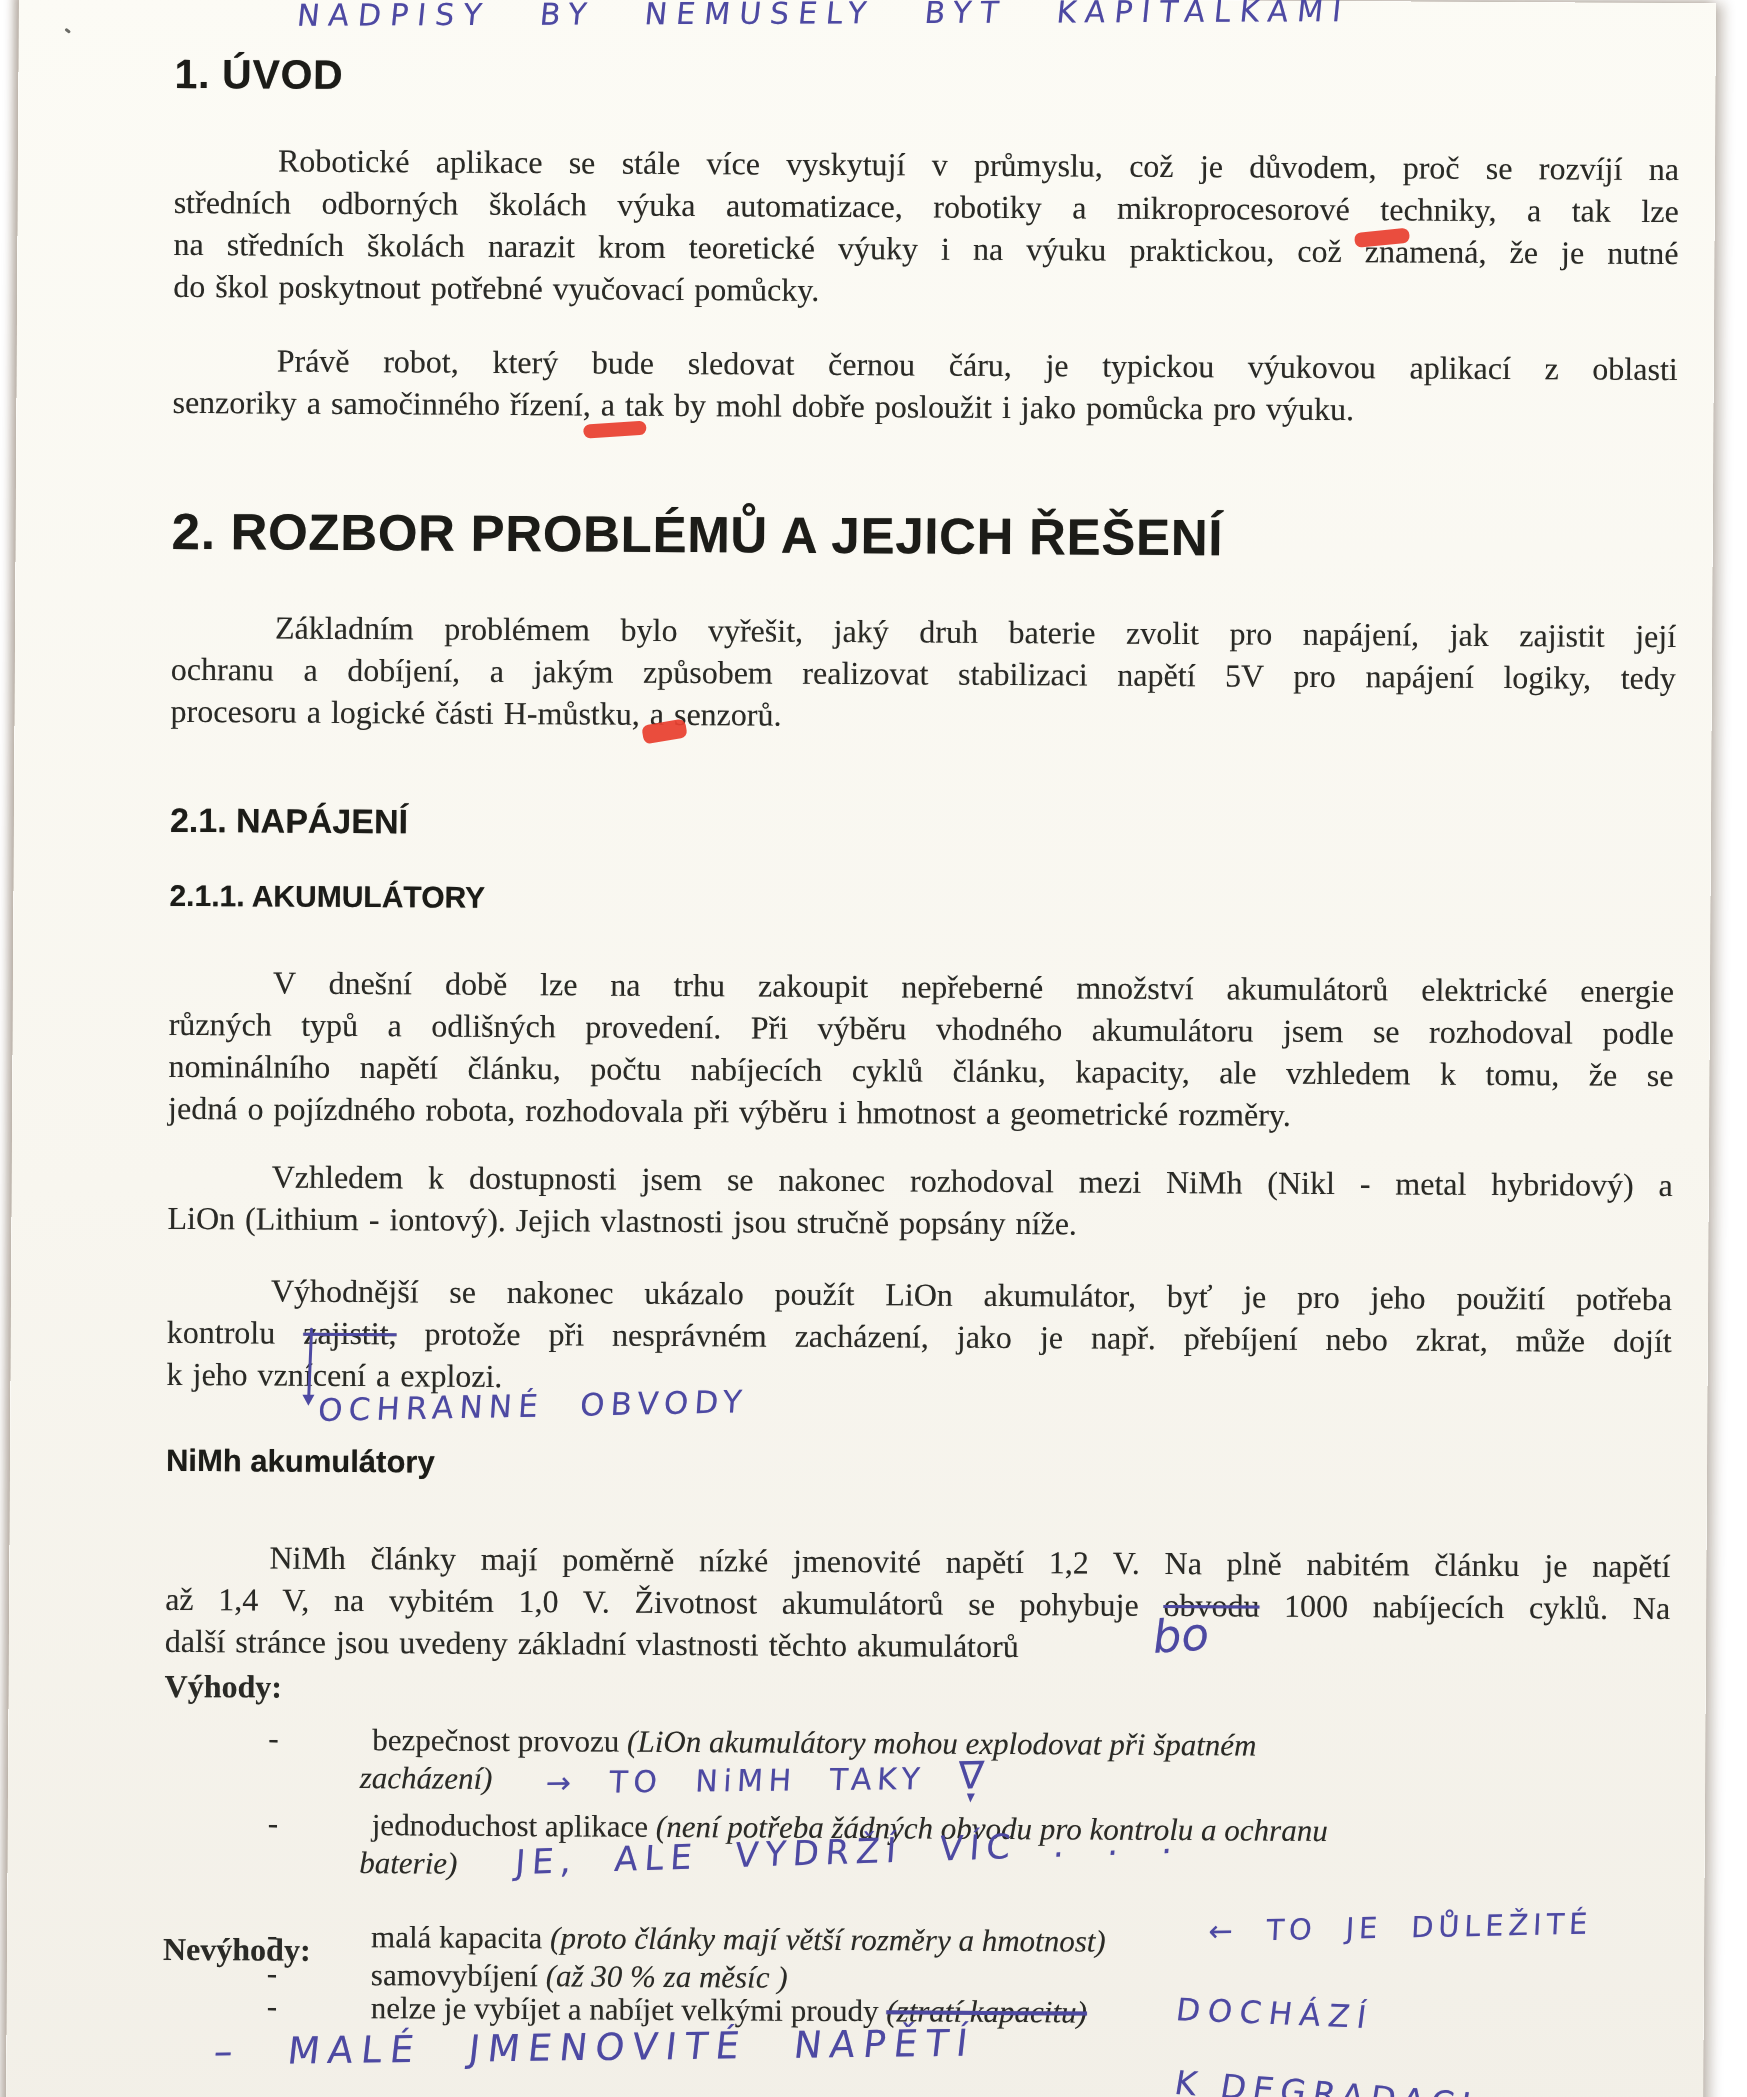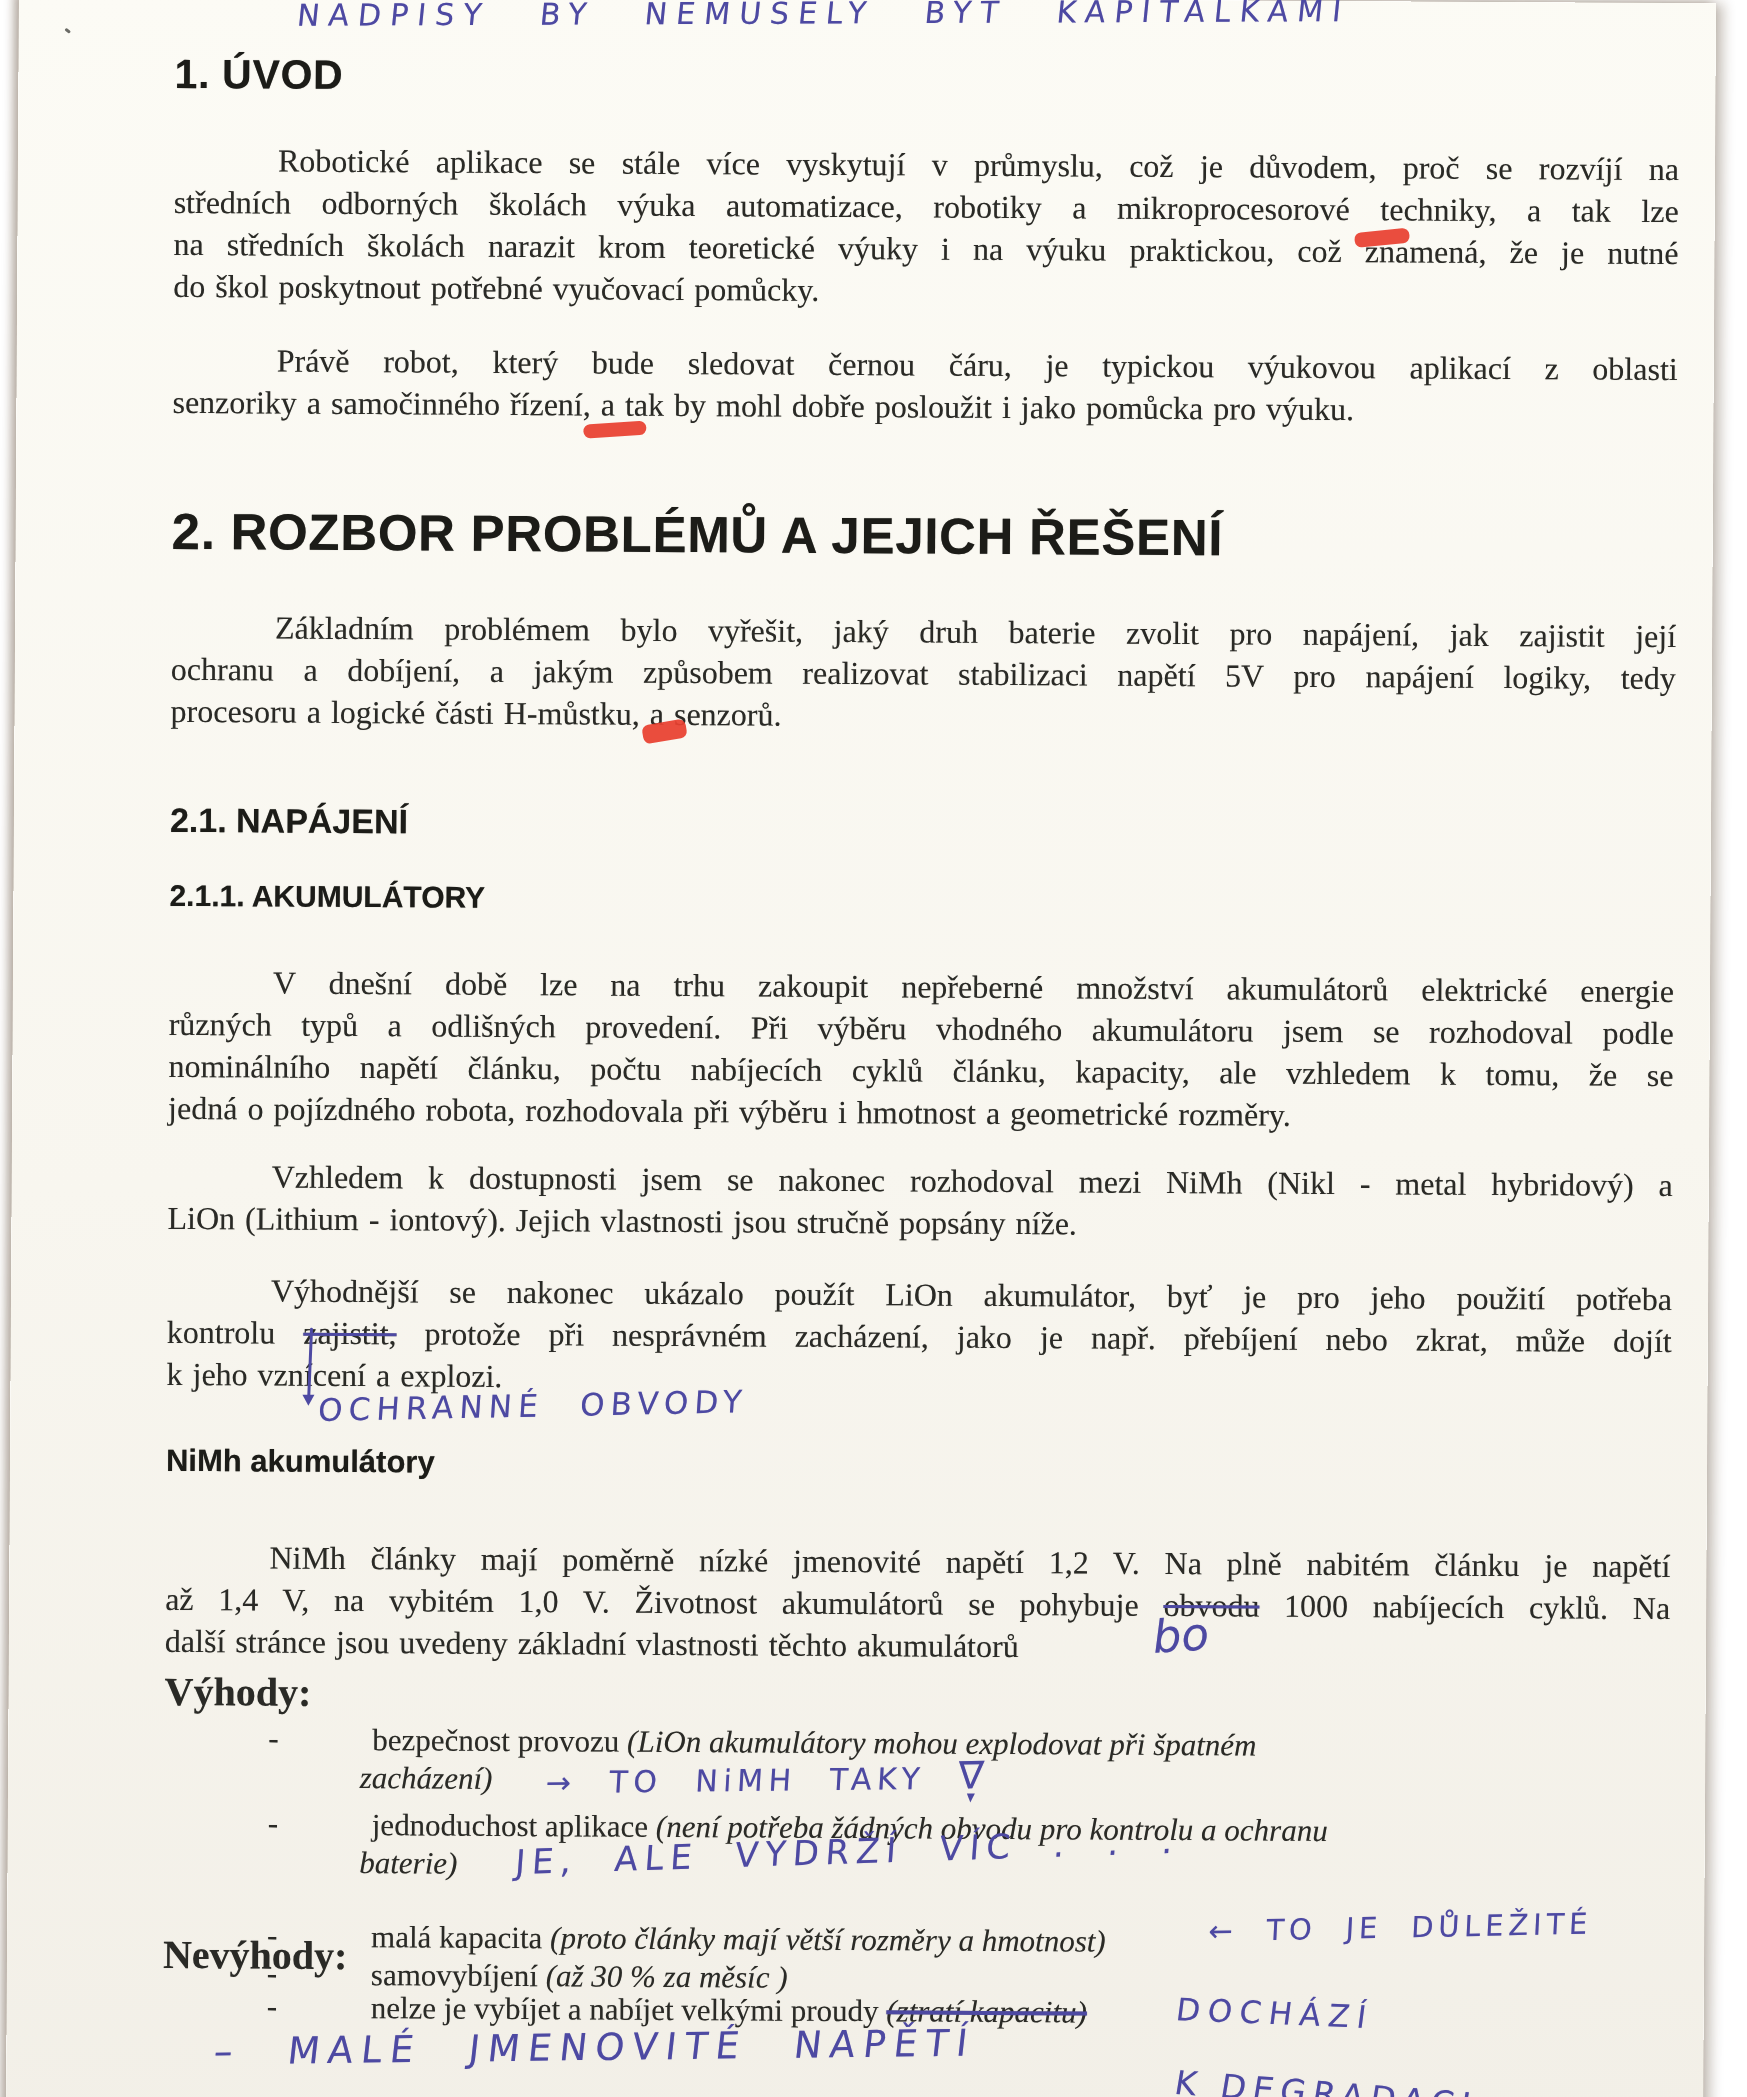--- a/index.html
+++ b/index.html
@@ -26,21 +26,21 @@
           text-shadow:0 0 0.7px rgba(40,40,36,.55);white-space:nowrap;}
   .h-big{font-size:41px;letter-spacing:0.7px;}
   .h-huge{font-size:51px;letter-spacing:0.7px;}
   .h-mid{font-size:34px;}
   .h-small{font-size:30px;}
   .h-nimh{font-size:31px;}
   .para{width:1505px;}
   .ln{display:block;height:42px;line-height:42px;font-size:32px;word-spacing:2px;white-space:nowrap;}
   .j{white-space:normal;text-align:justify;text-align-last:justify;}
   .first{text-indent:104px;}
-  .serif-bold{font-weight:bold;font-size:40px;}
+  .serif-bold{font-weight:bold;font-size:32px;}
   .it{font-style:italic;}
   .bullet{left:156px;width:1468px;padding-left:208px;box-sizing:border-box;}
   .b-ln{display:block;height:38px;line-height:38px;font-size:31px;white-space:nowrap;}
   .dash{position:absolute;left:104px;top:0;font-size:31px;}
   
   .hw{font-family:"DejaVu Sans",sans-serif;color:#4d49a2;white-space:nowrap;
       transform-origin:left top;text-shadow:0 0 0.7px rgba(77,73,162,.4);}
   .xb{text-decoration:line-through;text-decoration-thickness:3.4px;text-decoration-color:#4d49a2;}
   
   .redmark{position:absolute;background:#e8402f;border-radius:6.8px;opacity:.93;}

